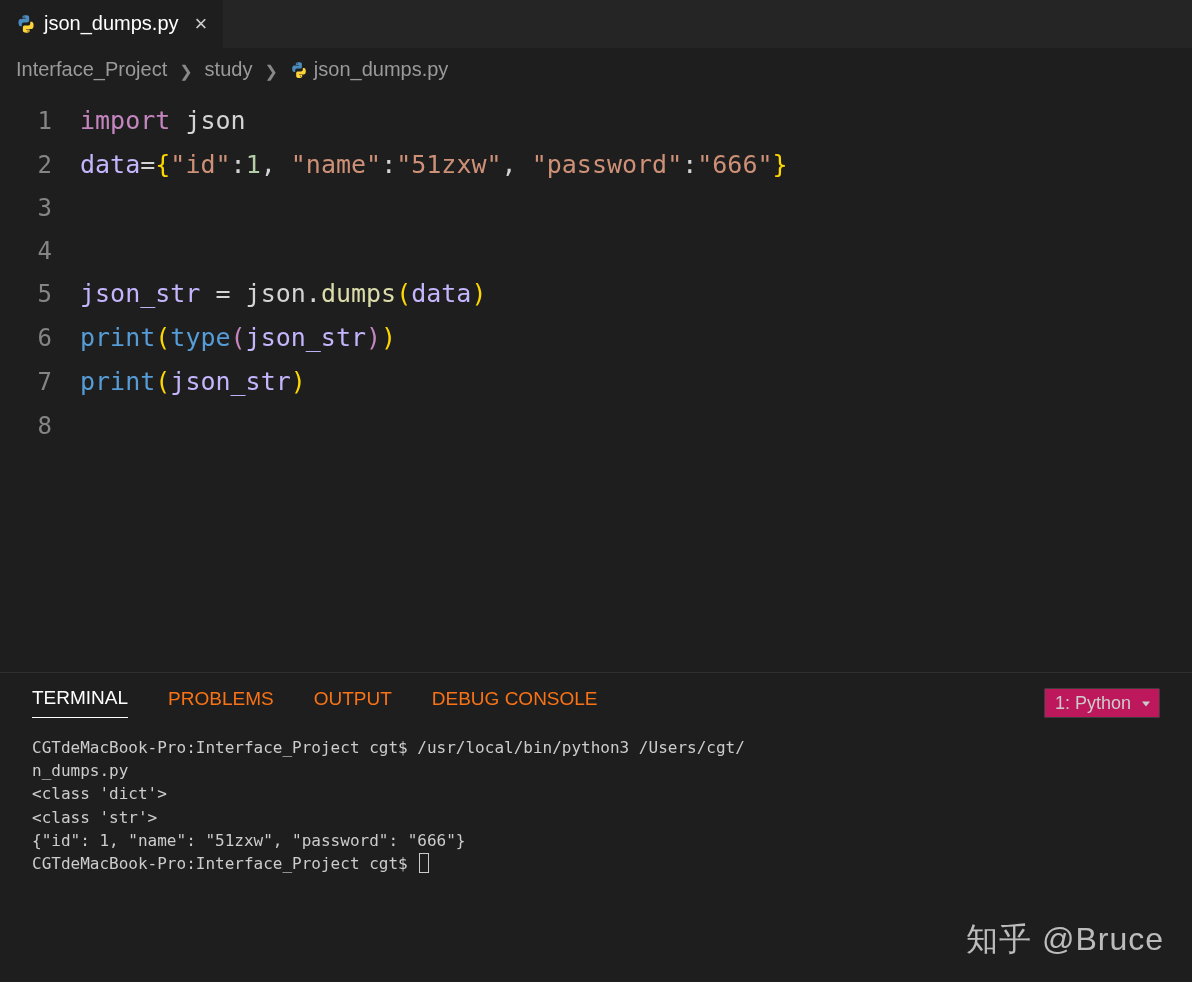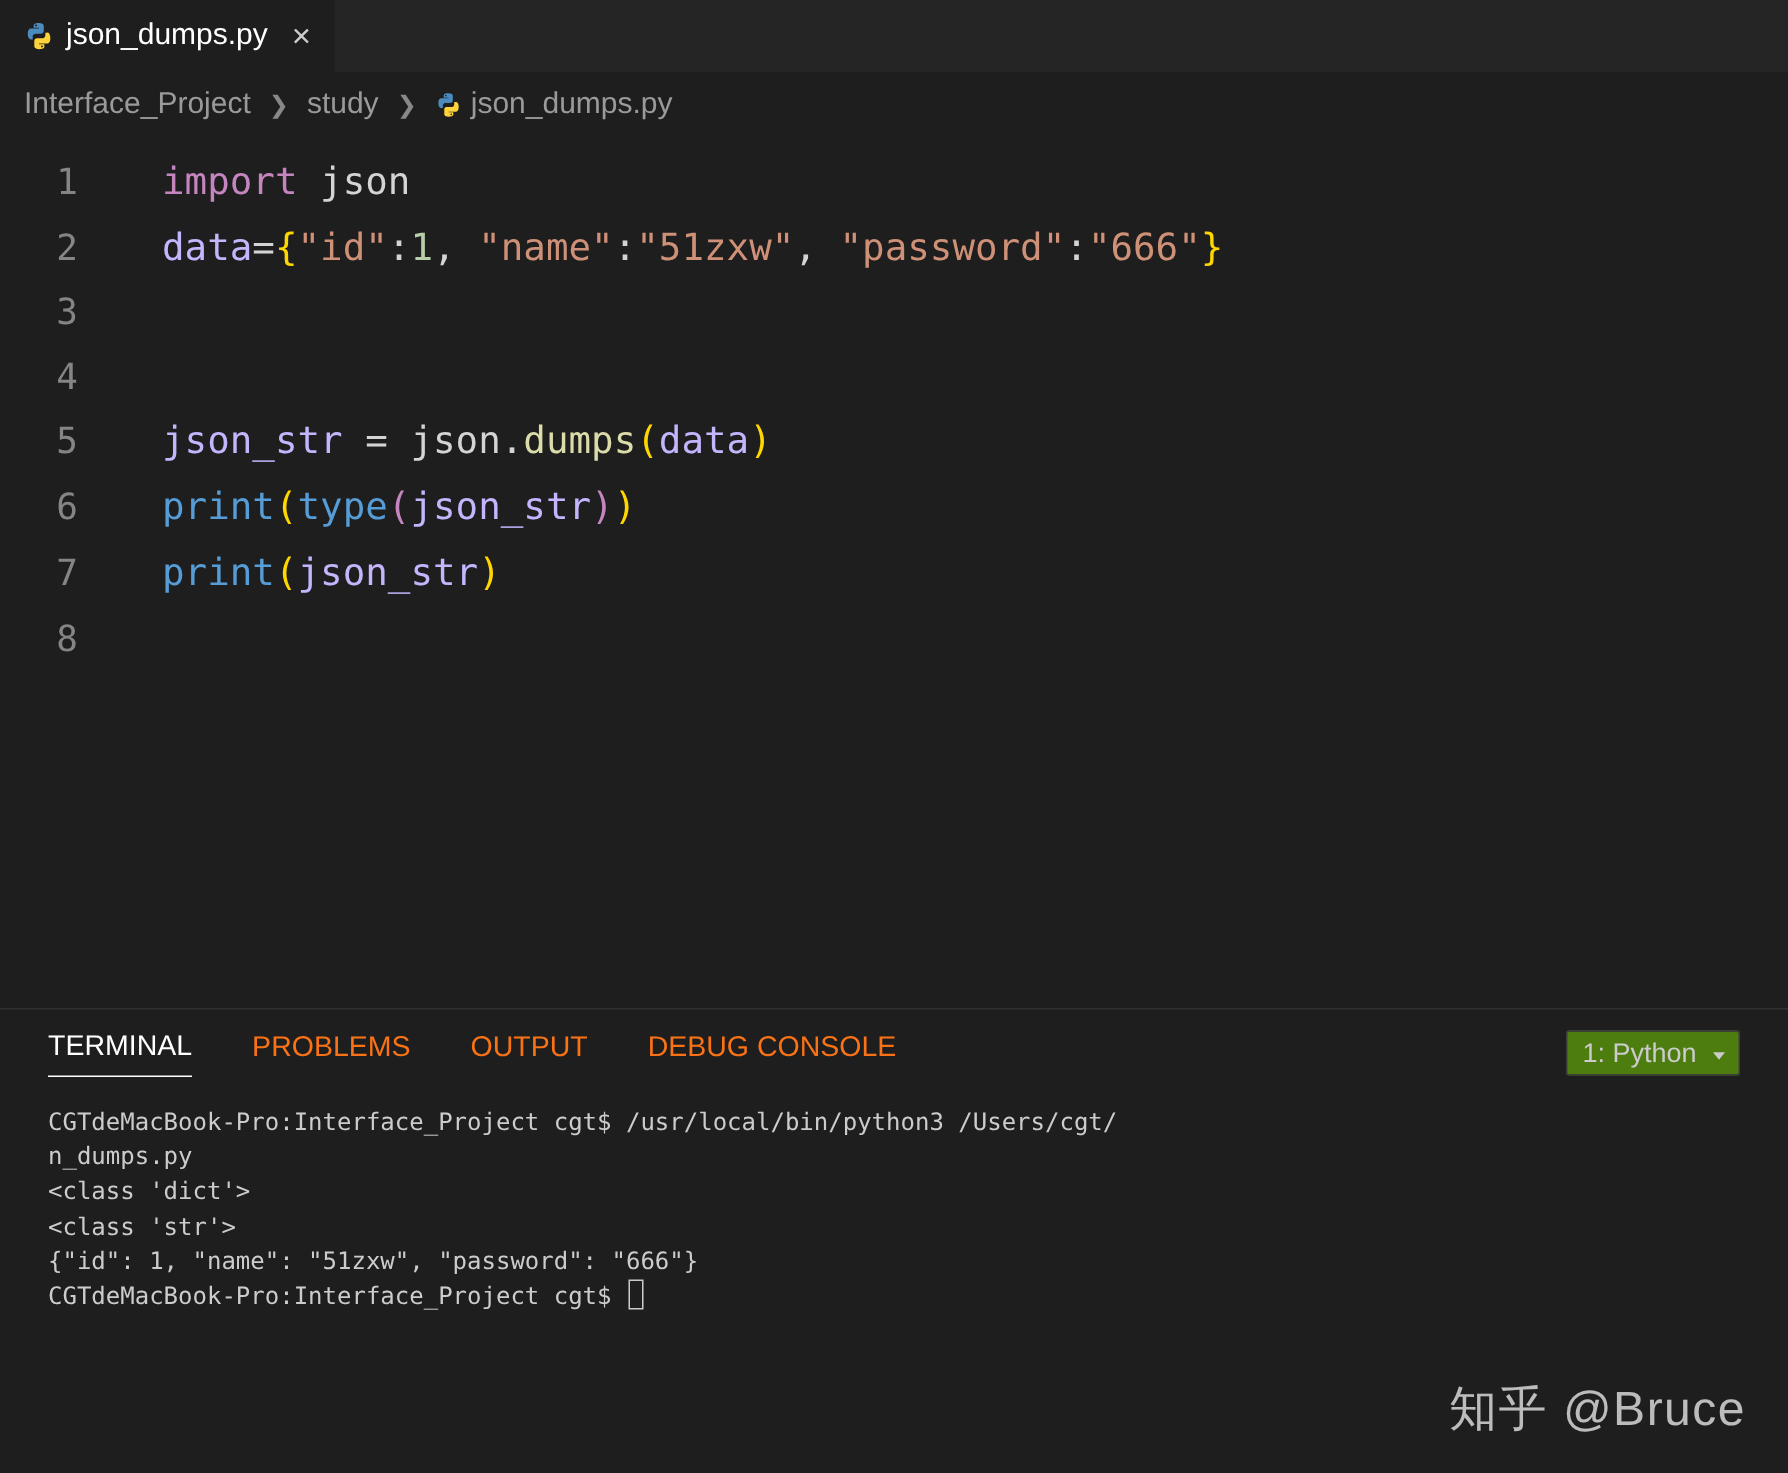--- a/index.html
+++ b/index.html
@@ -38,21 +38,21 @@
       flex-shrink: 0;
     }
     .tab-close {
       margin-left: 8px;
       font-size: 22px;
       color: #cccccc;
       line-height: 1;
     }
     .breadcrumbs {
       display: flex;
-      align-items: center;
+      align-items: flex-end;
       padding: 10px 16px;
       gap: 12px;
       color: #9a9a9a;
       font-family: -apple-system, BlinkMacSystemFont, "Segoe UI", sans-serif;
       font-size: 20px;
       background: #1e1e1e;
     }
     .breadcrumb-sep {
       color: #888;
       font-size: 16px;
@@ -76,21 +76,20 @@
       width: 80px;
       text-align: right;
       color: #858585;
       padding-right: 28px;
       user-select: none;
       font-size: 24px;
     }
     .code {
       white-space: pre;
       color: #d4d4d4;
-      margin-left: 28px;
     }
     .tk-keyword { color: #c586c0; }
     .tk-module { color: #d4d4d4; }
     .tk-var { color: #c4b5fd; }
     .tk-punct { color: #d4d4d4; }
     .tk-string { color: #ce9178; }
     .tk-number { color: #b5cea8; }
     .tk-func-call { color: #569cd6; }
     .tk-builtin { color: #dcdcaa; }
     .tk-paren { color: #ffd700; }
@@ -119,21 +118,21 @@
       padding-bottom: 8px;
     }
     .panel-tab.active {
       color: #ffffff;
       border-bottom: 1px solid #ffffff;
     }
     .panel-right {
       margin-left: auto;
     }
     .terminal-select {
-      background: #4d7c0f;
+      background: #be185d;
       color: #cccccc;
       border: 1px solid #3c3c3c;
       padding: 4px 28px 4px 10px;
       font-family: -apple-system, BlinkMacSystemFont, "Segoe UI", sans-serif;
       font-size: 18px;
       border-radius: 2px;
       appearance: none;
       position: relative;
     }
     .select-wrap {

